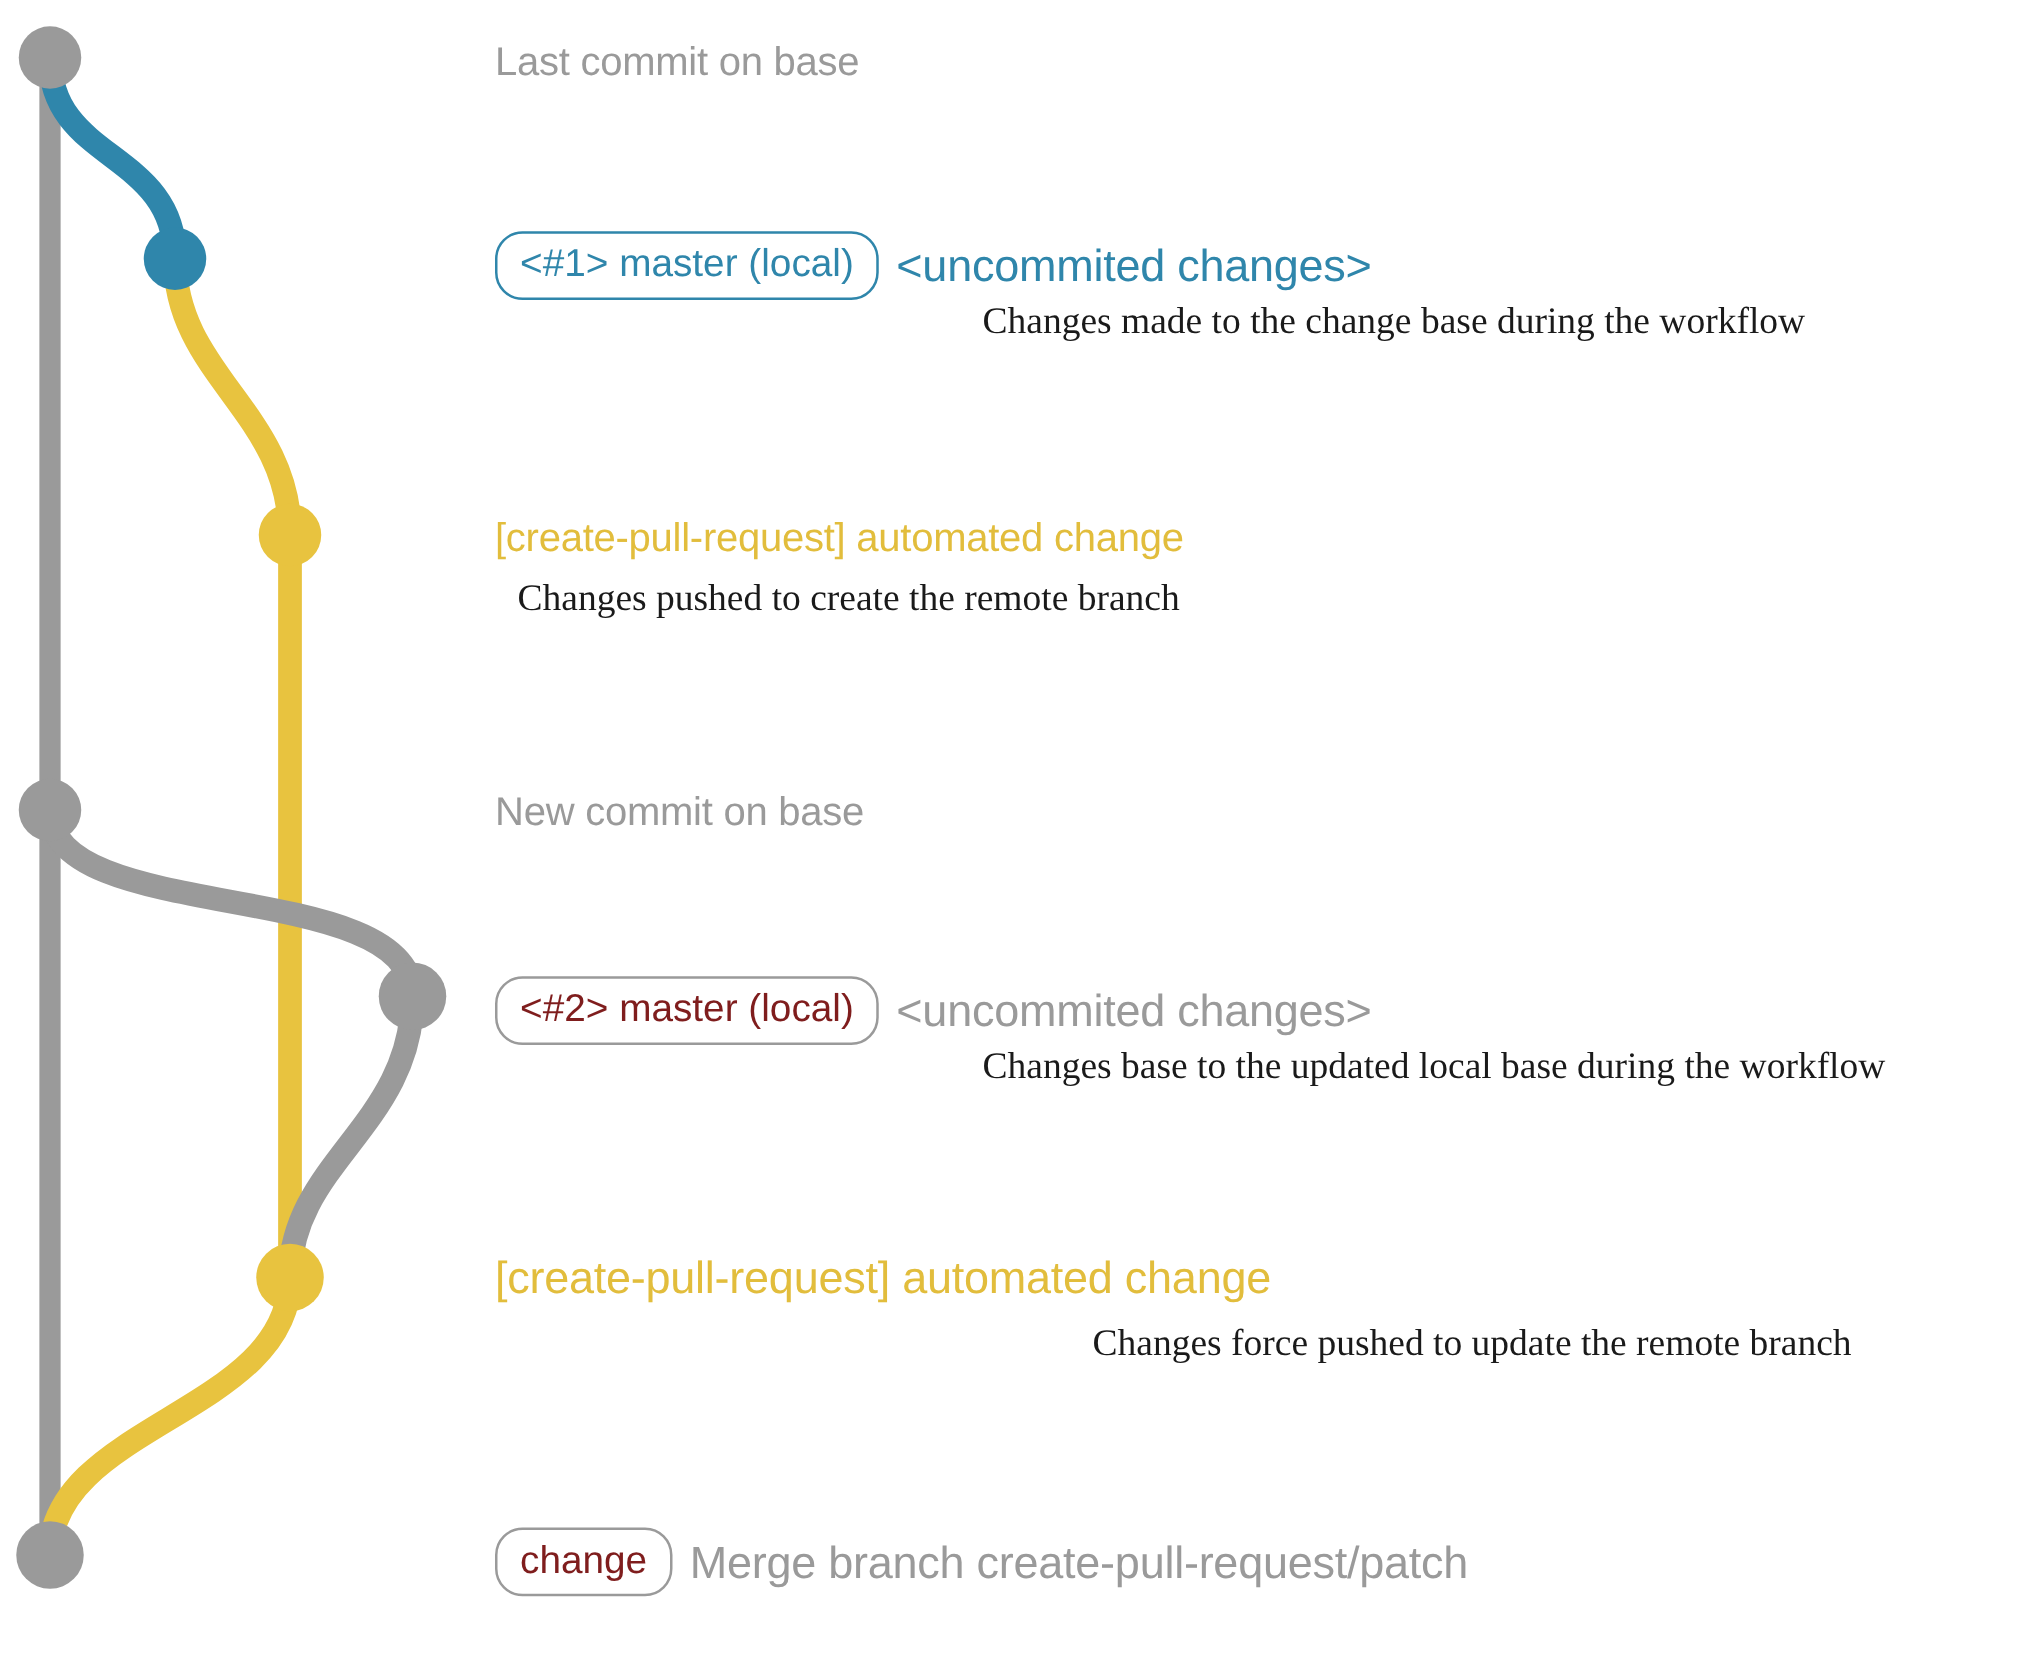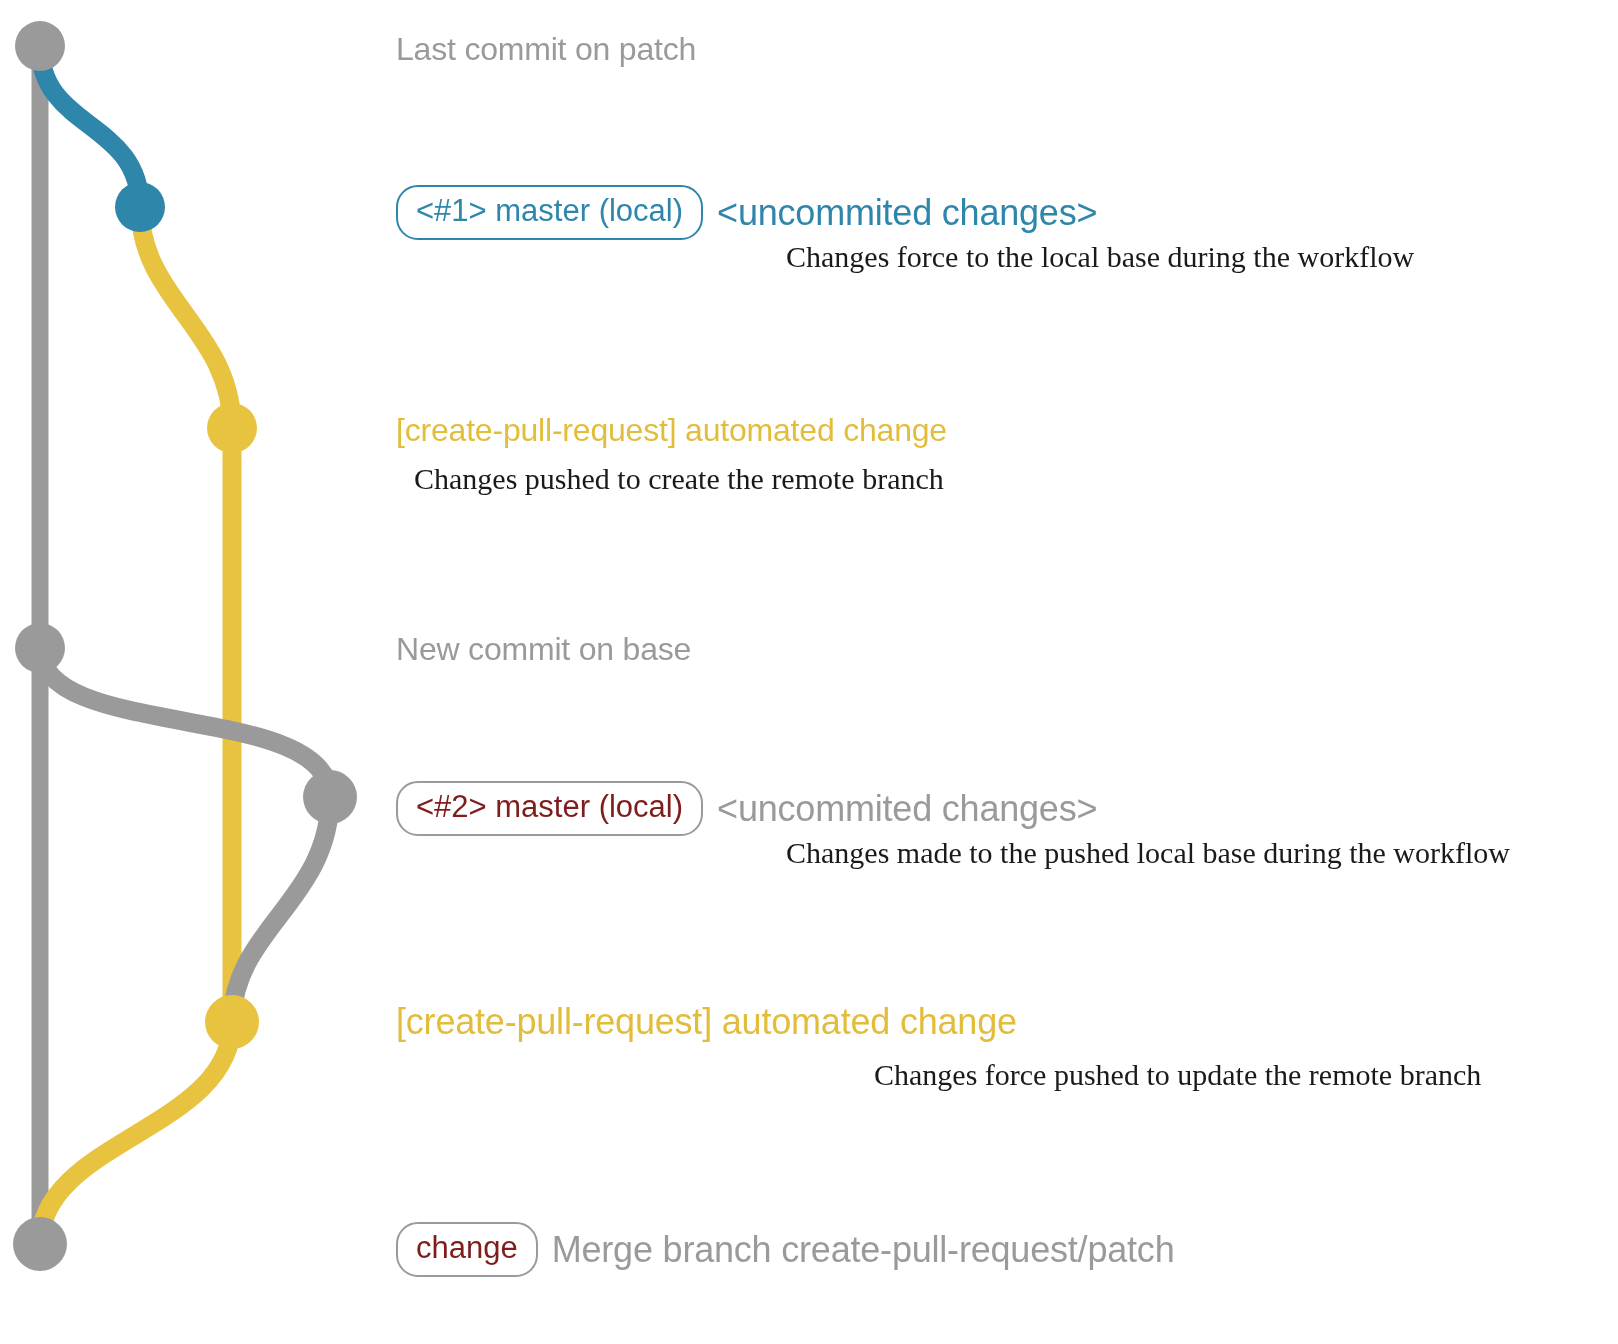--- a/index.html
+++ b/index.html
@@ -97,43 +97,43 @@
   <circle cx="40" cy="46" r="25" fill="#9a9a9a"></circle>
   <circle cx="140" cy="207" r="25" fill="#2f86ab"></circle>
   <circle cx="232" cy="428" r="25" fill="#e8c33f"></circle>
   <circle cx="40" cy="648" r="25" fill="#9a9a9a"></circle>
   <circle cx="330" cy="797" r="27" fill="#9a9a9a"></circle>
   <circle cx="232" cy="1022" r="27" fill="#e8c33f"></circle>
   <circle cx="40" cy="1244" r="27" fill="#9a9a9a"></circle>
 </svg>
 
 <div class="row" style="top:30px">
-  <div class="headline gray">Last commit on patch</div>
+  <div class="headline gray">Last commit on base</div>
 </div>
 
 <div class="row tagline" style="top:185px">
   <span class="chip blue">&lt;#1&gt; master (local)</span>
   <span class="chip-msg blue">&lt;uncommited changes&gt;</span>
 </div>
-<div class="desc" style="left:786px; top:240px">Changes force to the local base during the workflow</div>
+<div class="desc" style="left:786px; top:240px">Changes made to the change base during the workflow</div>
 
 <div class="row" style="top:411px">
   <div class="headline gold">[create-pull-request] automated change</div>
 </div>
 <div class="desc" style="left:414px; top:462px">Changes pushed to create the remote branch</div>
 
 <div class="row" style="top:630px">
   <div class="headline gray">New commit on base</div>
 </div>
 
 <div class="row tagline" style="top:781px">
   <span class="chip gray">&lt;#2&gt; master (local)</span>
   <span class="chip-msg gray">&lt;uncommited changes&gt;</span>
 </div>
-<div class="desc" style="left:786px; top:836px">Changes made to the pushed local base during the workflow</div>
+<div class="desc" style="left:786px; top:836px">Changes base to the updated local base during the workflow</div>
 
 <div class="row tagline" style="top:1003px">
   <span class="chip-msg gold">[create-pull-request] automated change</span>
 </div>
 <div class="desc" style="left:874px; top:1058px">Changes force pushed to update the remote branch</div>
 
 <div class="row tagline" style="top:1222px">
   <span class="chip gray">change</span>
   <span class="chip-msg gray">Merge branch create-pull-request/patch</span>
 </div>

